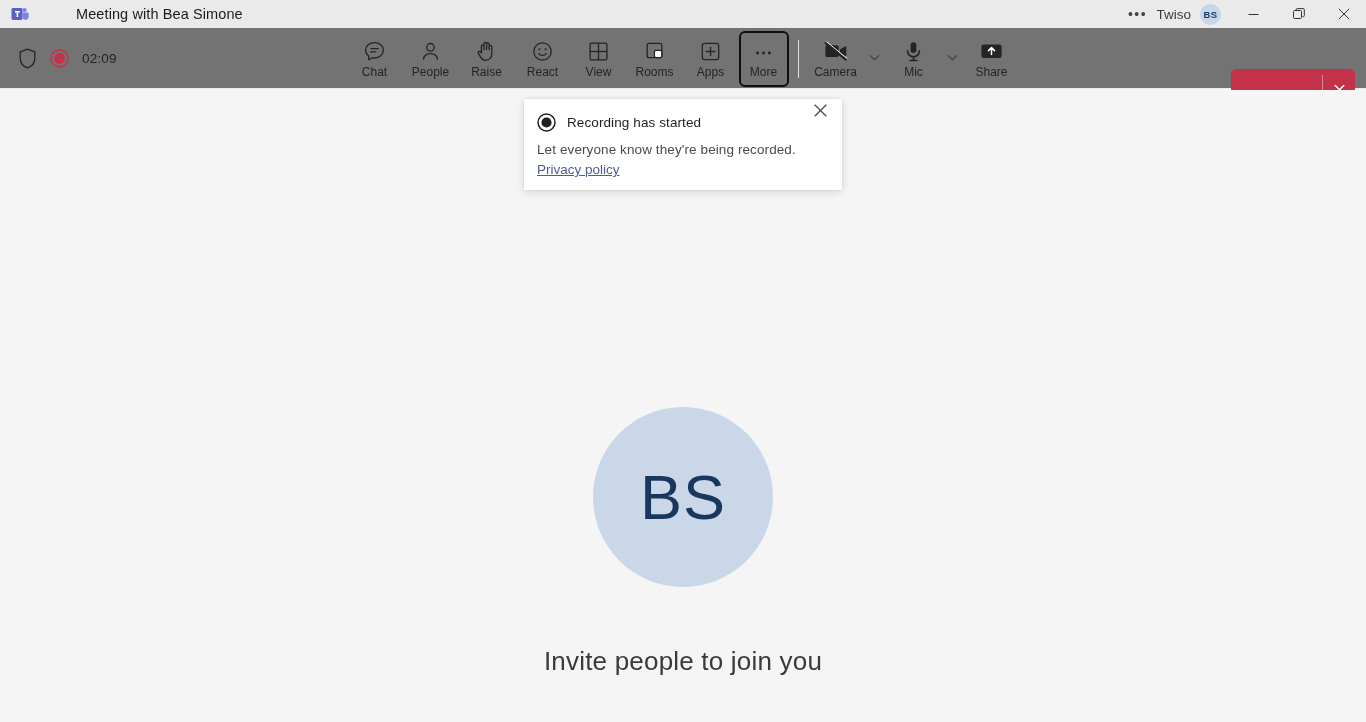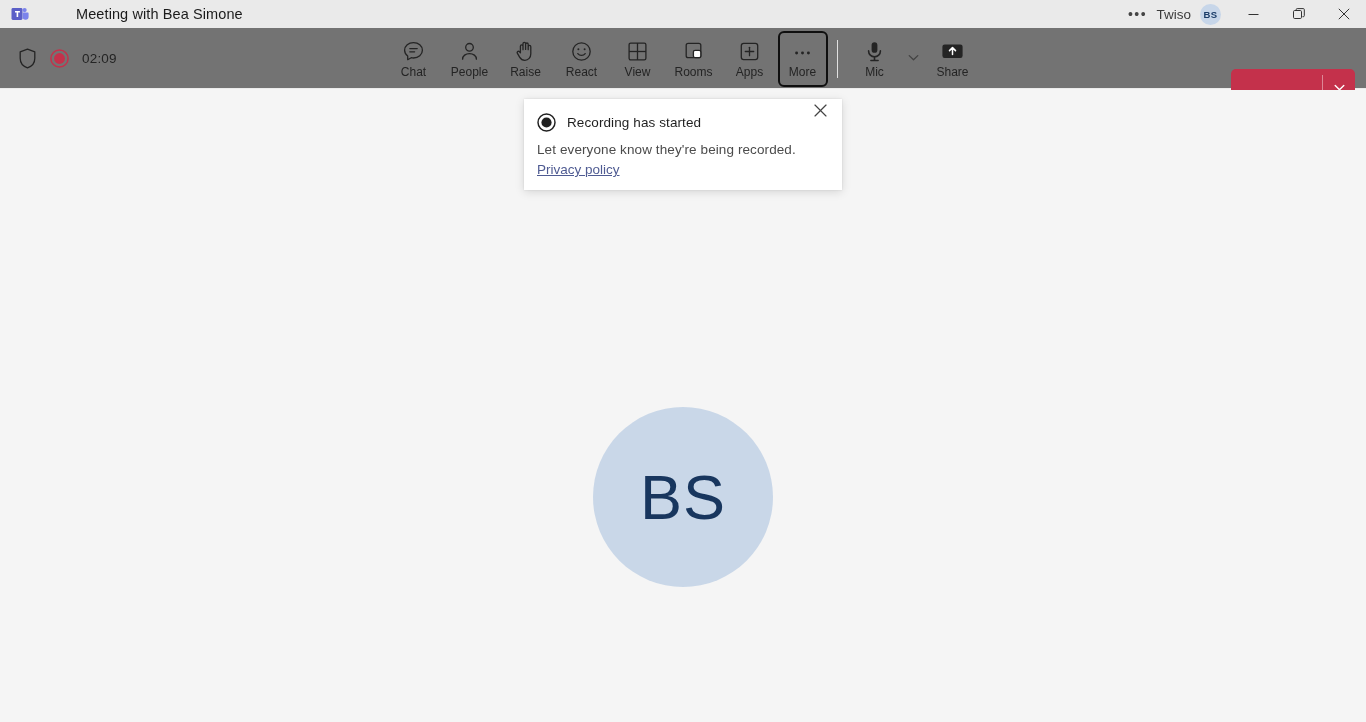--- a/index.html
+++ b/index.html
@@ -285,20 +285,38 @@
           <circle cx="5.6" cy="13" r="1.45" fill="#242424"></circle>
           <circle cx="11.5" cy="13" r="1.45" fill="#242424"></circle>
           <circle cx="17.4" cy="13" r="1.45" fill="#242424"></circle>
         </svg>
       </span>
       <span class="lbl">More</span>
     </button>
 
     <div class="divider-v"></div>
 
+    <div class="grp">
+      <button class="tbtn">
+        <span class="ico">
+          <svg width="26" height="23" viewBox="0 0 26 23">
+            <path d="M2.4 7.1A1.9 1.9 0 0 1 4.3 5.2h9.5a1.9 1.9 0 0 1 1.9 1.9v8.1a1.9 1.9 0 0 1-1.9 1.9H4.3a1.9 1.9 0 0 1-1.9-1.9V7.1z" fill="#242424"></path>
+            <path d="M17 9.6l5-3.2a.8.8 0 0 1 1.3.7v8.1a.8.8 0 0 1-1.3.7l-5-3.2V9.6z" fill="#242424"></path>
+            <line x1="2.6" y1="3.1" x2="22.8" y2="19.6" stroke="#242424" stroke-width="2.1" stroke-linecap="round"></line>
+            <line x1="2.6" y1="3.1" x2="22.8" y2="19.6" stroke="#ffffff" stroke-width="0.9" stroke-linecap="round" transform="translate(1.1,-1.3)"></line>
+          </svg>
+        </span>
+        <span class="lbl">Camera</span>
+      </button>
+      <button class="chev-btn">
+        <svg width="15" height="15" viewBox="0 0 15 15">
+          <path d="M3.2 5.6 7.5 9.8l4.3-4.2" fill="none" stroke="#424242" stroke-width="1.25" stroke-linecap="round" stroke-linejoin="round"></path>
+        </svg>
+      </button>
+    </div>
 
     <div class="grp">
       <button class="tbtn">
         <span class="ico">
           <svg width="23" height="23" viewBox="0 0 23 23">
             <rect x="8.6" y="2.2" width="5.8" height="10.6" rx="2.9" fill="#242424"></rect>
             <path d="M5.6 10.9a5.9 5.9 0 0 0 11.8 0" fill="none" stroke="#242424" stroke-width="1.6" stroke-linecap="round"></path>
             <line x1="11.5" y1="16.8" x2="11.5" y2="20.3" stroke="#242424" stroke-width="1.6" stroke-linecap="round"></line>
             <line x1="7.9" y1="20.5" x2="15.1" y2="20.5" stroke="#242424" stroke-width="1.6" stroke-linecap="round"></line>
           </svg>
@@ -336,20 +354,21 @@
         <path d="M3.2 5.6 7.5 9.8l4.3-4.2" fill="none" stroke="#ffffff" stroke-width="1.4" stroke-linecap="round" stroke-linejoin="round"></path>
       </svg>
     </button>
   </div>
 </div>
 
 <div class="stage">
   <div class="avatar-big">
     <span>BS</span>
   </div>
+  <div class="invite">Invite people to join you</div>
 </div>
 
 <div class="toast">
   <div class="toast-head">
     <svg class="toast-rec-ico" width="19" height="19" viewBox="0 0 19 19">
       <circle cx="9.5" cy="9.5" r="8.5" fill="none" stroke="#1f1f1f" stroke-width="1.45"></circle>
       <circle cx="9.5" cy="9.5" r="5.1" fill="#1f1f1f"></circle>
     </svg>
     <div class="toast-title">Recording has started</div>
     <button class="toast-close">

